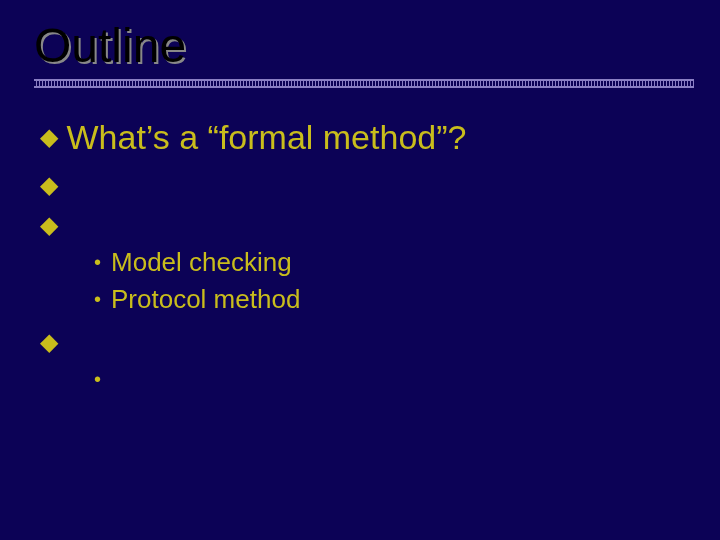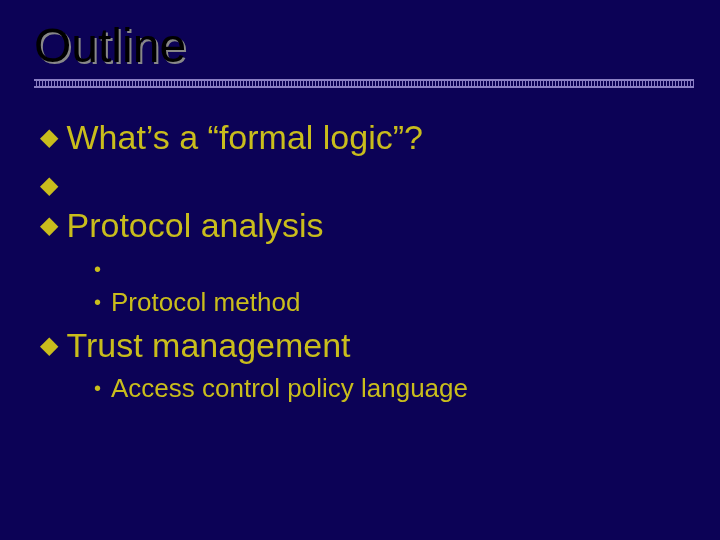--- a/index.html
+++ b/index.html
@@ -72,45 +72,43 @@
 <body>
 
 <div class="slide">
   <h1 class="title">Outline</h1>
   <div class="rule"></div>
 
   <div class="bullets">
 
     <div class="b1">
       <span class="marker">◆</span>
-      <span>What’s a “formal logic”?</span>
+      <span>What’s a “formal method”?</span>
     </div>
 
     <div class="b1">
       <span class="marker">◆</span>
     </div>
 
     <div class="b1">
       <span class="marker">◆</span>
-      <span>Protocol analysis</span>
     </div>
 
     <div class="b2">
       <span class="marker">•</span>
+      <span>Model checking</span>
     </div>
 
     <div class="b2">
       <span class="marker">•</span>
       <span>Protocol method</span>
     </div>
 
     <div class="b1">
       <span class="marker">◆</span>
-      <span>Trust management</span>
     </div>
 
     <div class="b2">
       <span class="marker">•</span>
-      <span>Access control policy language</span>
     </div>
 
   </div>
 </div>
 
 </body></html>

